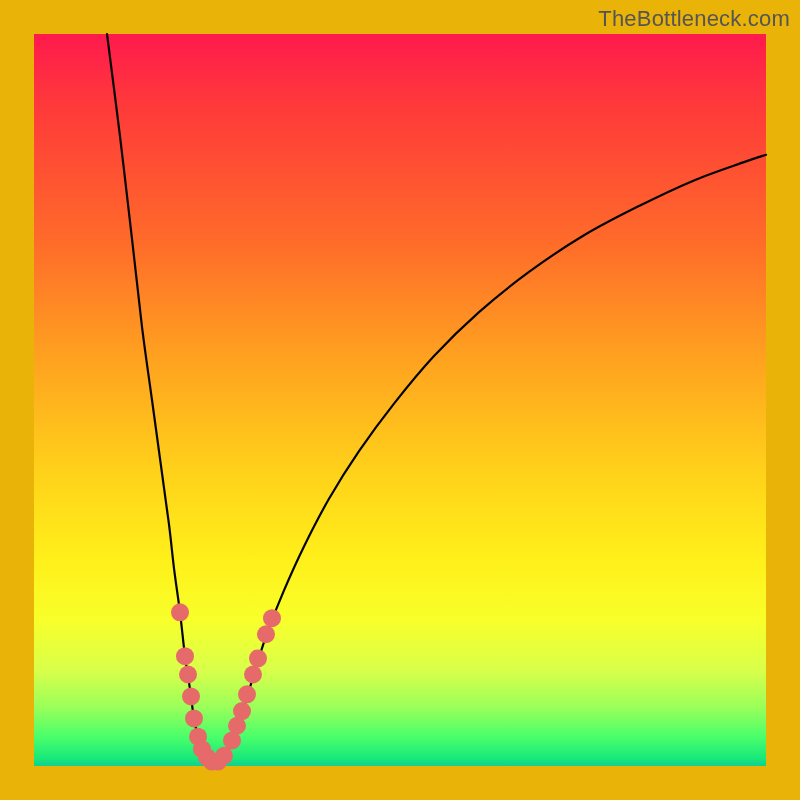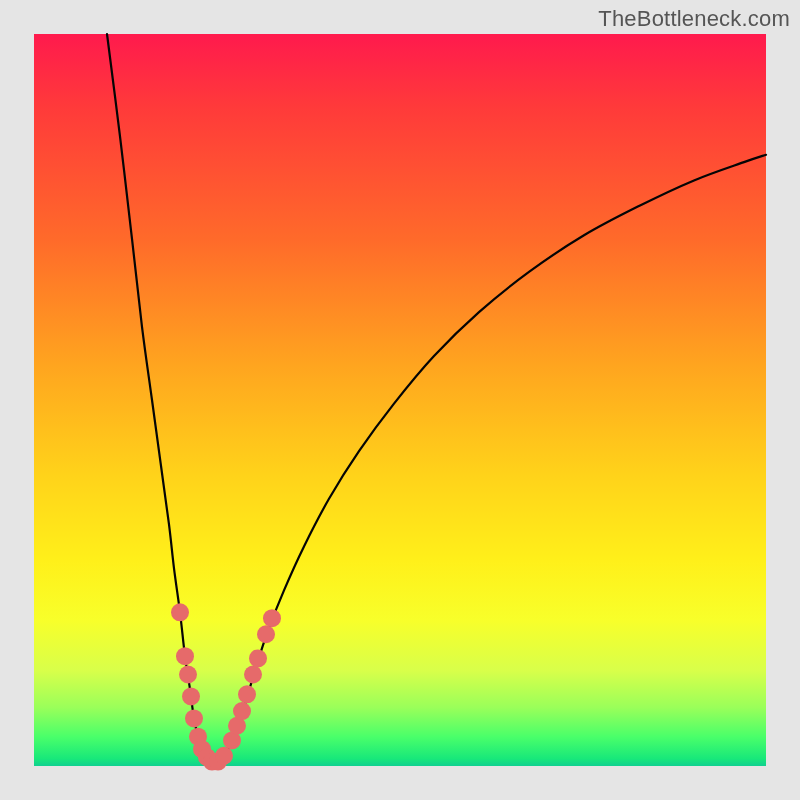--- a/index.html
+++ b/index.html
@@ -10,21 +10,21 @@
   background: #000;
   overflow: hidden;
   font-family: Arial, Helvetica, sans-serif;
 }
 .frame {
   position: absolute;
   left: 0;
   top: 0;
   width: 800px;
   height: 800px;
-  background: #e5e5e5;
+  background: #eab308;
 }
 .plot-area {
   position: absolute;
   left: 34px;
   top: 34px;
   width: 732px;
   height: 732px;
   
   background: linear-gradient(
     to bottom,

